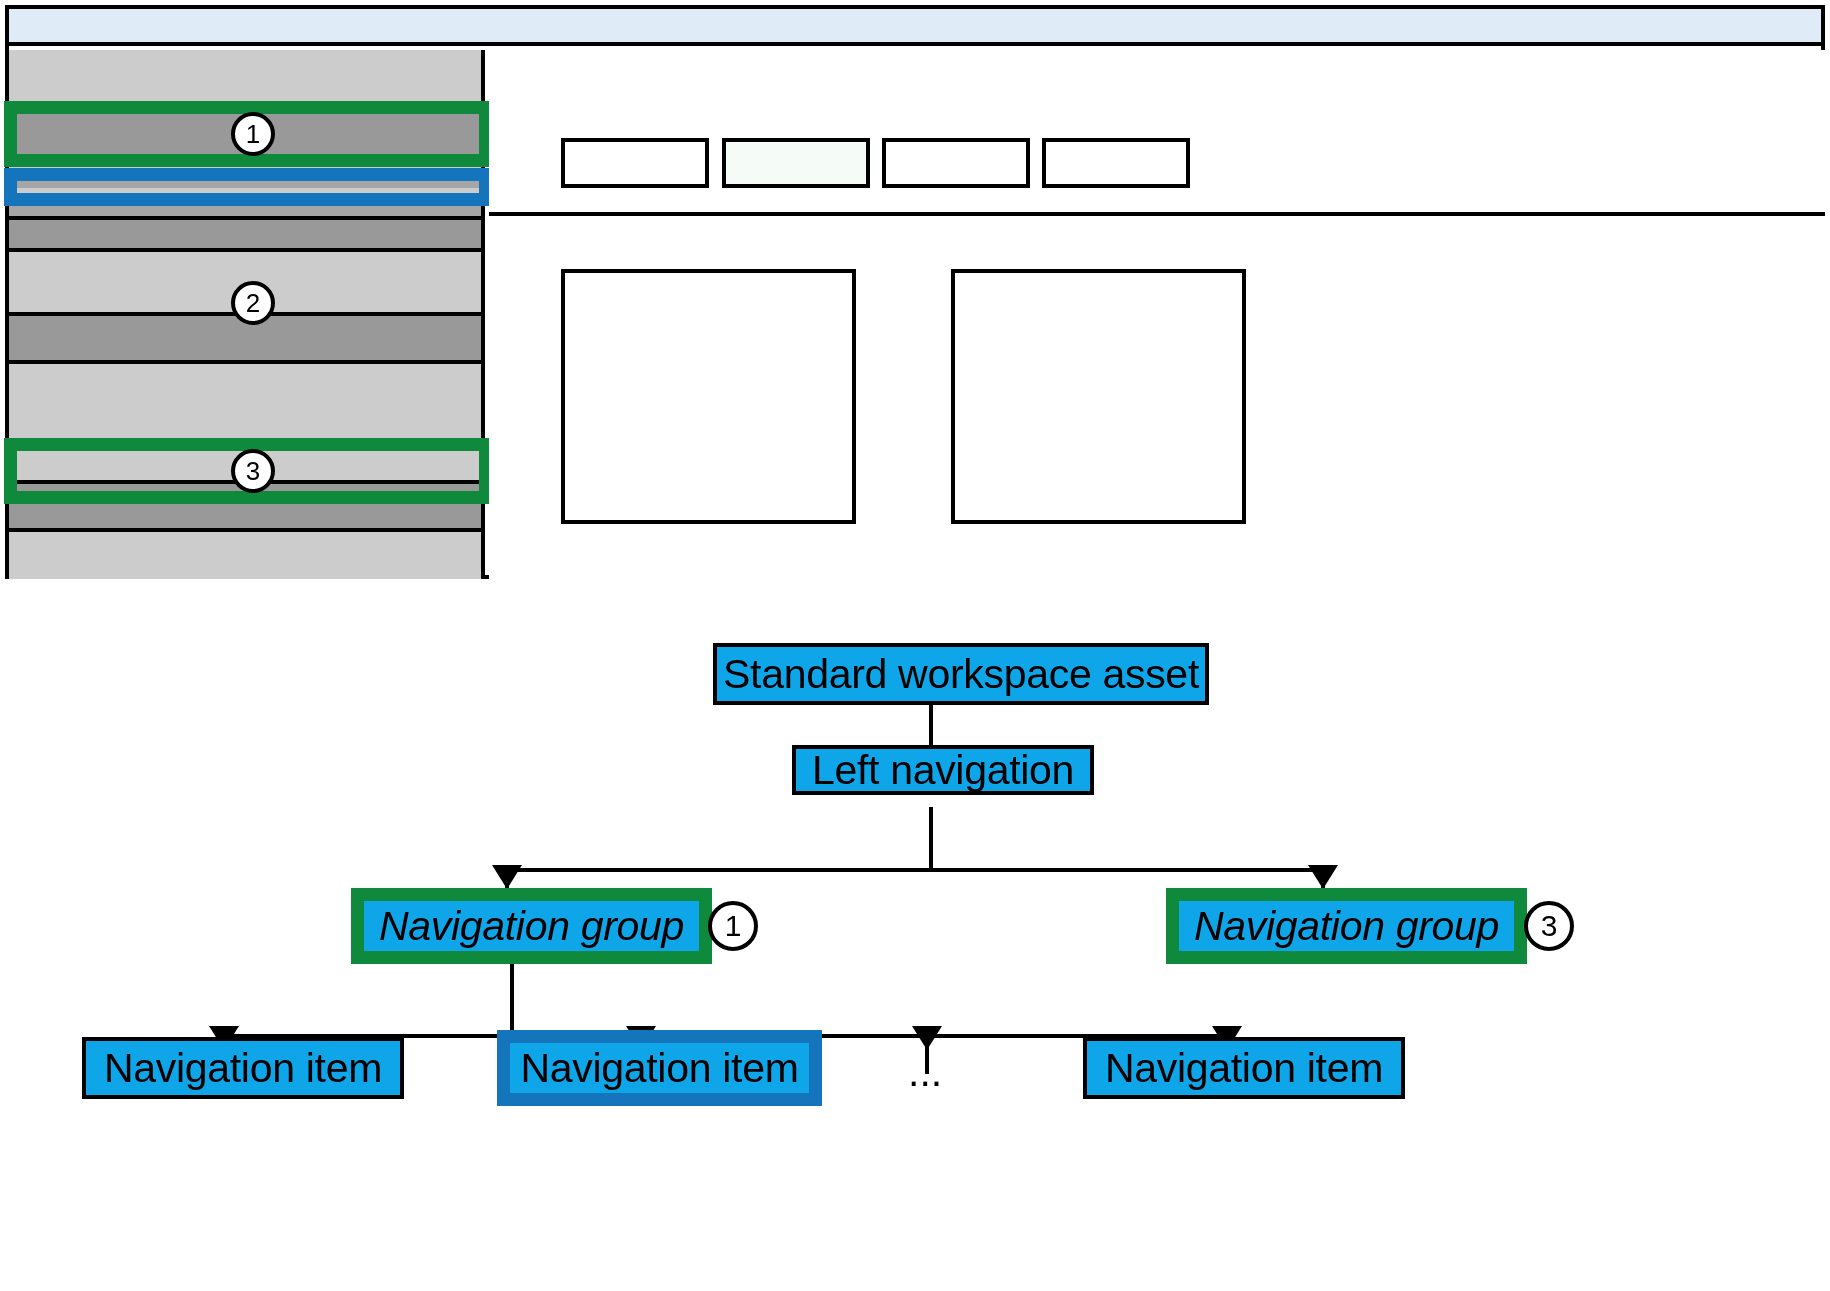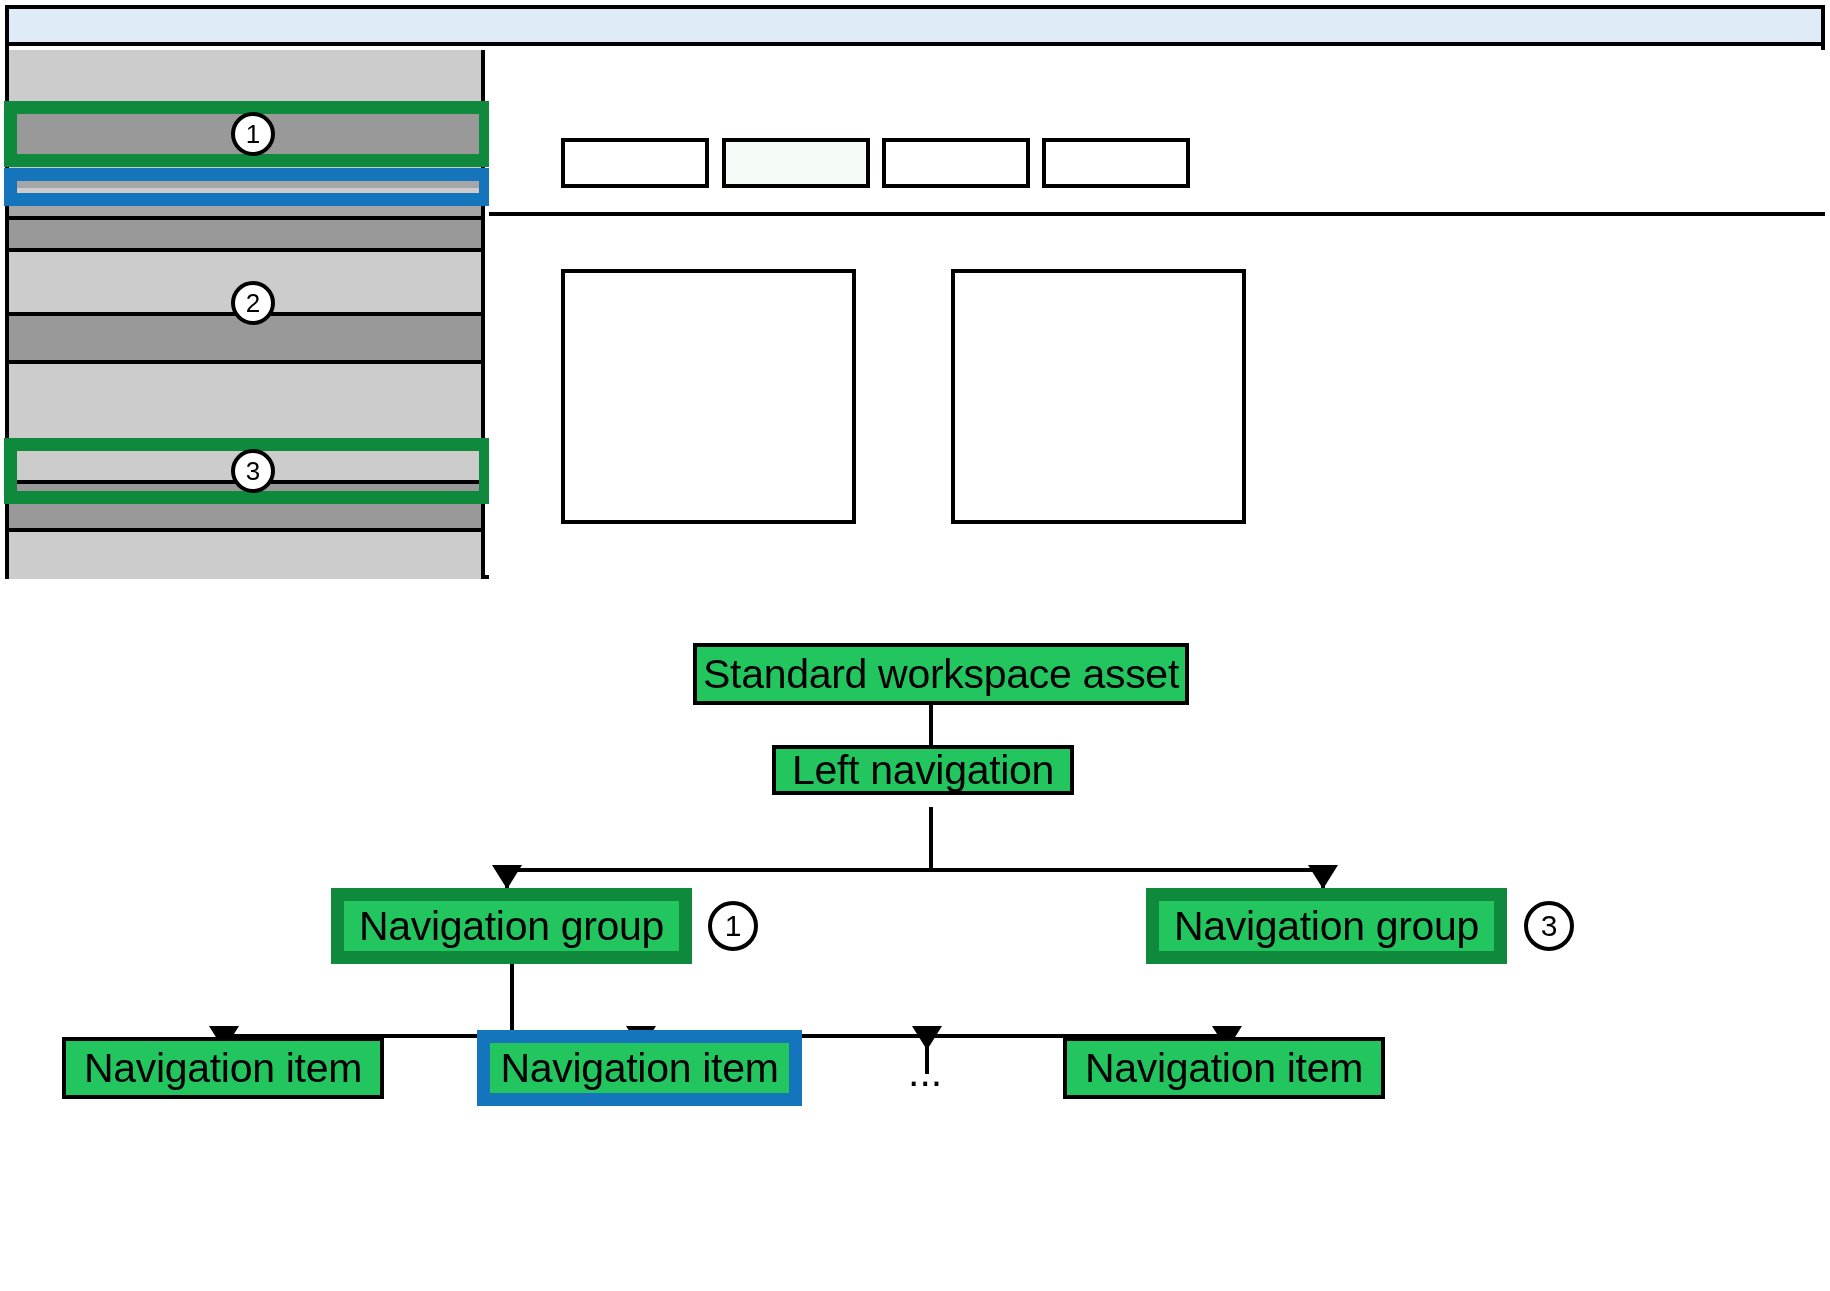--- a/index.html
+++ b/index.html
@@ -30,24 +30,24 @@
   #content{position:absolute;left:480px;top:41px;width:1336px;height:529px;background:#fff;}
   #toolbar{position:absolute;left:0;top:0;width:100%;height:166px;
            border-bottom:4px solid #000;box-sizing:border-box;}
   .tool-box{position:absolute;top:88px;height:50px;border:4px solid #000;
             box-sizing:border-box;background:#fff;}
   .tool-box.alt{background:#f5fbf7;}
   .card{position:absolute;border:4px solid #000;box-sizing:border-box;background:#fff;}
 
   
   #tree{position:absolute;left:0;top:585px;width:1830px;height:706px;}
-  .node{position:absolute;background:#22c55e;border:4px solid #000;box-sizing:border-box;
+  .node{position:absolute;background:#0ea5e9;border:4px solid #000;box-sizing:border-box;
         display:flex;align-items:center;justify-content:center;
-        font-size:41px;line-height:1;white-space:nowrap;letter-spacing:-.3px;}
-  .node.green{border:13px solid #0f8a3c;}
+        font-size:41px;line-height:1;white-space:nowrap;letter-spacing:-.3px;margin-left:20px;}
+  .node.green{border:13px solid #0f8a3c;font-style:italic;}
   .node.blue{border:13px solid #1474bc;}
   .tcirc{position:absolute;width:50px;height:50px;border-radius:50%;
          background:#fff;border:4px solid #000;box-sizing:border-box;
          display:flex;align-items:center;justify-content:center;font-size:30px;line-height:1;}
   .ln-v{position:absolute;width:4px;background:#000;}
   .ln-h{position:absolute;height:4px;background:#000;}
   .arrow{position:absolute;width:0;height:0;border-left:15px solid transparent;
          border-right:15px solid transparent;border-top:24px solid #000;}
   .dots{position:absolute;font-size:41px;line-height:1;}
 </style>

